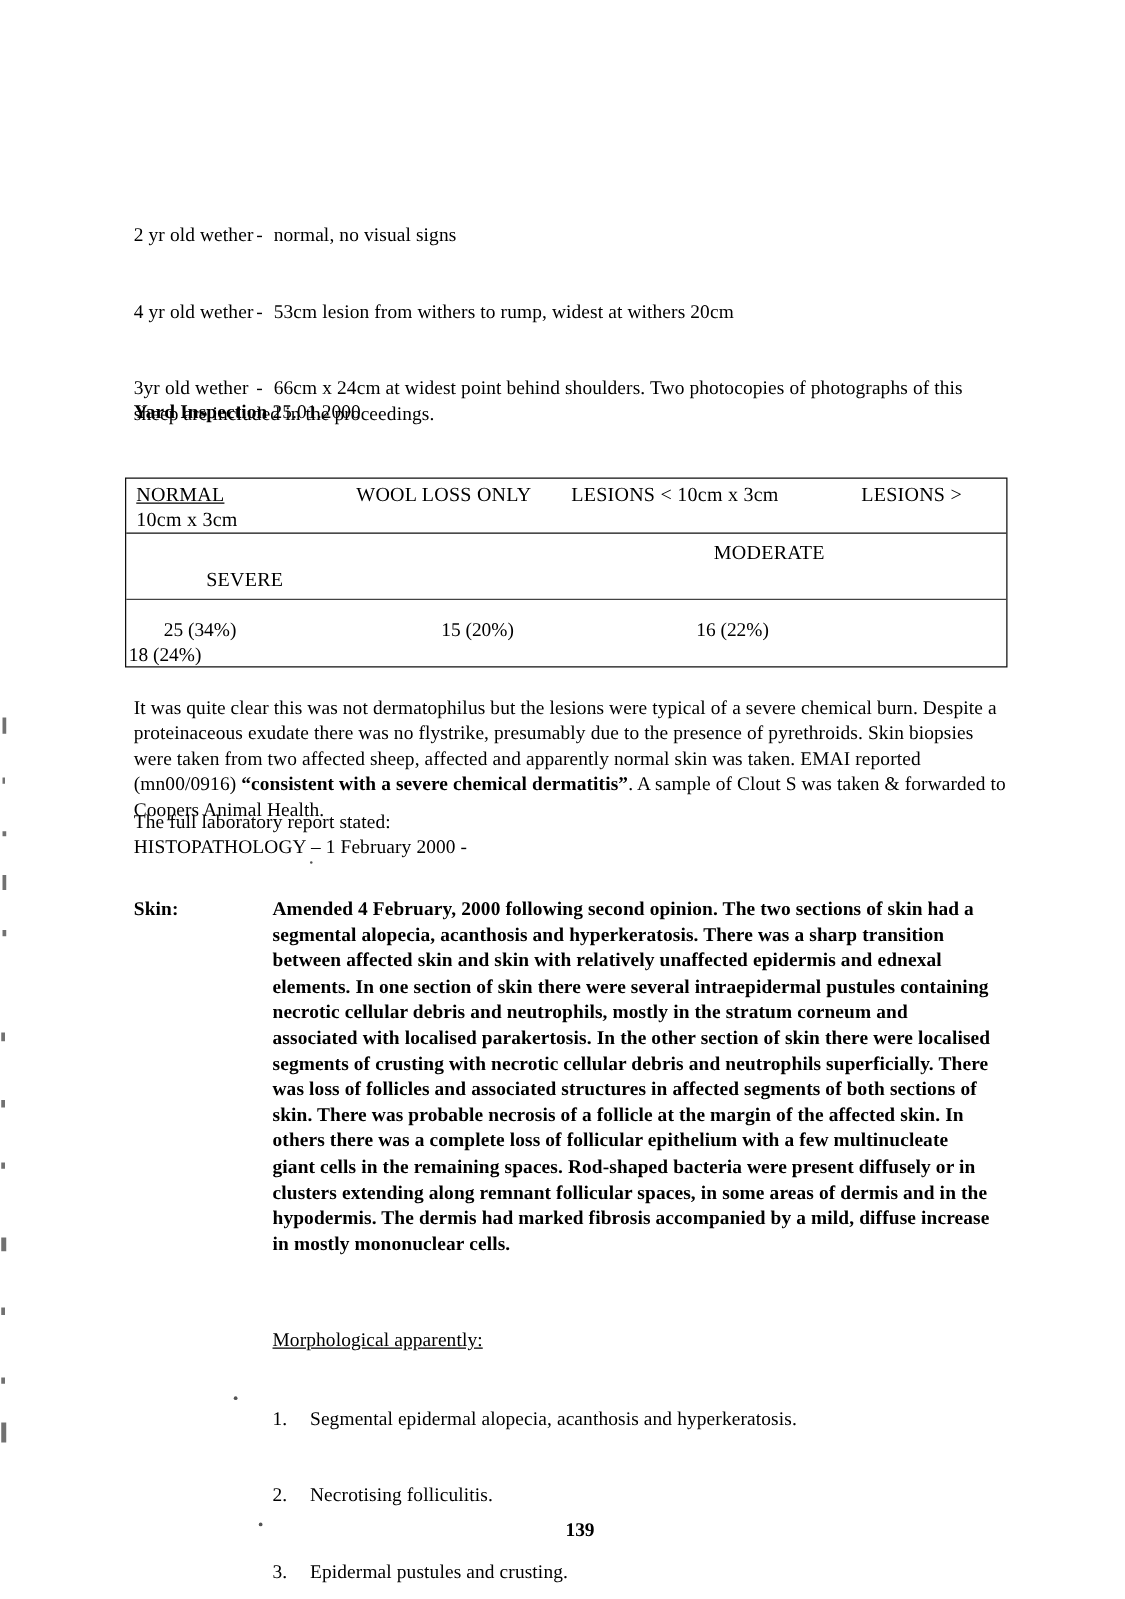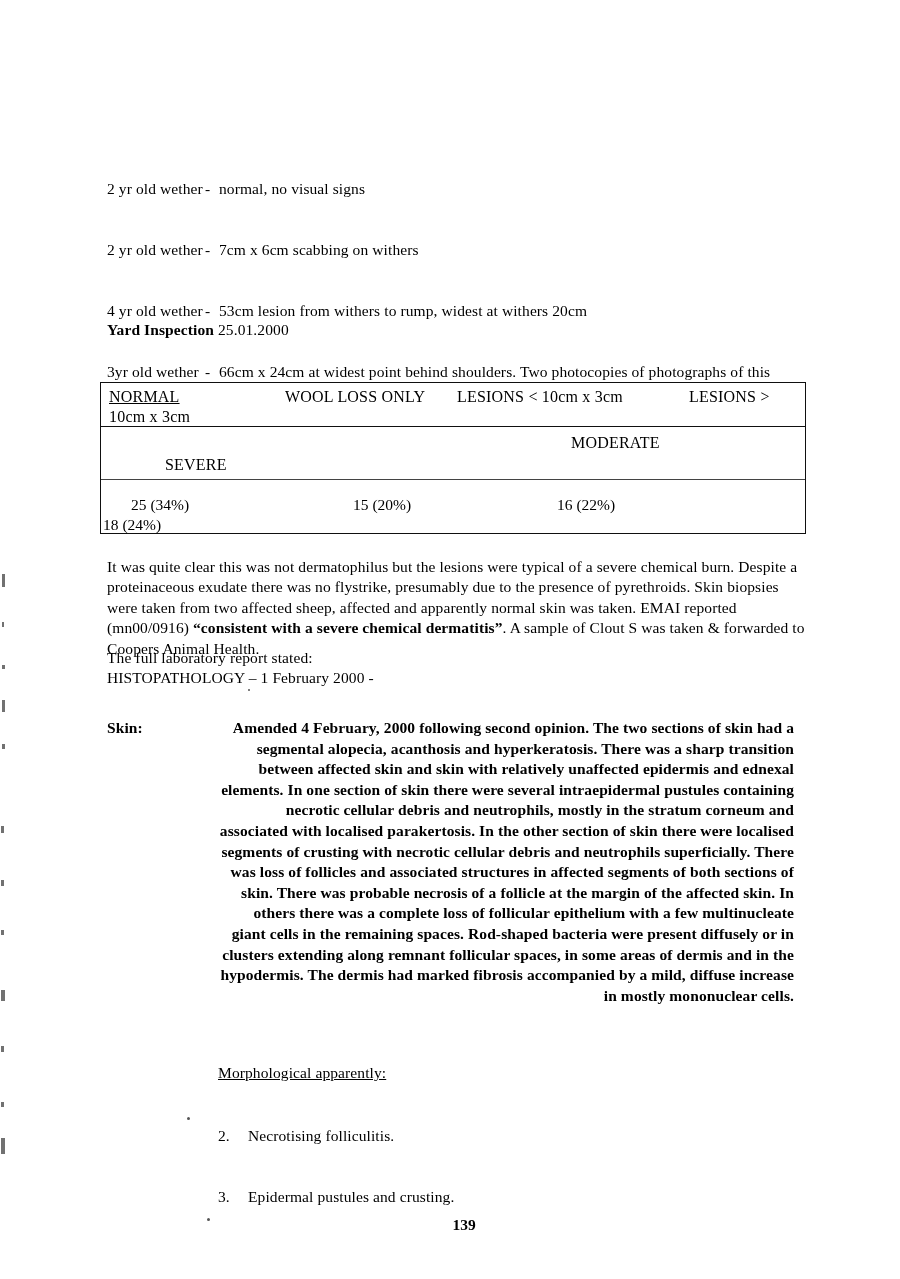--- a/index.html
+++ b/index.html
@@ -115,21 +115,21 @@
     left: 107px;
     top: 718px;
     font-weight: bold;
   }
   #skin-body {
     left: 218px;
     top: 718px;
     width: 576px;
     font-weight: bold;
     line-height: 20.6px;
-    text-align: right;
+    text-align: left;
   }
 
   
   #morph-heading {
     left: 218px;
     top: 1063px;
     text-decoration: underline;
   }
   #morph-list {
     left: 218px;
@@ -172,21 +172,20 @@
     opacity: 0.8;
   }
 </style>
 </head>
 <body>
 
 <div id="page">
 
   <div class="blk plain" id="animal-list">
     <span class="animal-row"><span class="animal-age">2 yr old wether</span><span class="animal-dash">-</span><span>normal, no visual signs</span></span>
-    <span class="animal-row"><span class="animal-age">2 yr old wether</span><span class="animal-dash">-</span><span>7cm x 6cm scabbing on withers</span></span>
     <span class="animal-row"><span class="animal-age">4 yr old wether</span><span class="animal-dash">-</span><span>53cm lesion from withers to rump, widest at withers 20cm</span></span>
     <span class="animal-row"><span class="animal-age">3yr old wether</span><span class="animal-dash">-</span><span>66cm x 24cm at widest point behind shoulders. Two photocopies of photographs of this sheep are included in the proceedings.</span></span>
   </div>
 
   <div class="blk" id="yard-inspection"><span class="yi-label">Yard Inspection</span> <span class="yi-date">25.01.2000</span></div>
 
   <div id="inspection-table">
 
     <div class="tbl-row" id="row-head">
       <div class="cellpos hdr" style="left:8px; top:4px;text-decoration:underline;">NORMAL</div>
@@ -212,20 +211,21 @@
   <div class="blk plain" id="para-clear"><span>It was quite clear this was not dermatophilus but the lesions were typical of a severe chemical burn. Despite a proteinaceous exudate there was no flystrike, presumably due to the presence of pyrethroids. Skin biopsies were taken from two affected sheep, affected and apparently normal skin was taken. EMAI reported (mn00/0916) </span><span class="emph">“consistent with a severe chemical dermatitis”</span><span>. A sample of Clout S was taken &amp; forwarded to Coopers Animal Health.</span></div>
 
   <div class="blk plain" id="para-report">The full laboratory report stated:
 HISTOPATHOLOGY – 1 February 2000 -</div>
 
   <div class="blk" id="skin-label">Skin:</div>
   <div class="blk" id="skin-body">Amended 4 February, 2000 following second opinion. The two sections of skin had a segmental alopecia, acanthosis and hyperkeratosis. There was a sharp transition between affected skin and skin with relatively unaffected epidermis and ednexal elements. In one section of skin there were several intraepidermal pustules containing necrotic cellular debris and neutrophils, mostly in the stratum corneum and associated with localised parakertosis. In the other section of skin there were localised segments of crusting with necrotic cellular debris and neutrophils superficially. There was loss of follicles and associated structures in affected segments of both sections of skin. There was probable necrosis of a follicle at the margin of the affected skin. In others there was a complete loss of follicular epithelium with a few multinucleate giant cells in the remaining spaces. Rod-shaped bacteria were present diffusely or in clusters extending along remnant follicular spaces, in some areas of dermis and in the hypodermis. The dermis had marked fibrosis accompanied by a mild, diffuse increase in mostly mononuclear cells.</div>
 
   <div class="blk plain" id="morph-heading">Morphological apparently:</div>
   <div class="blk plain" id="morph-list">
+    <span class="morph-item"><span class="morph-num">1.</span><span>Segmental epidermal alopecia, acanthosis and hyperkeratosis.</span></span>
     <span class="morph-item"><span class="morph-num">2.</span><span>Necrotising folliculitis.</span></span>
     <span class="morph-item"><span class="morph-num">3.</span><span>Epidermal pustules and crusting.</span></span>
     
   </div>
 
   <div id="page-number">139</div>
 
   <div class="artifact" style="left:2px;  top:574px; width:3px;  height:13px;"></div>
   <div class="artifact" style="left:2px;  top:622px; width:2px;  height:5px;"></div>
   <div class="artifact" style="left:2px;  top:665px; width:3px;  height:4px;"></div>

